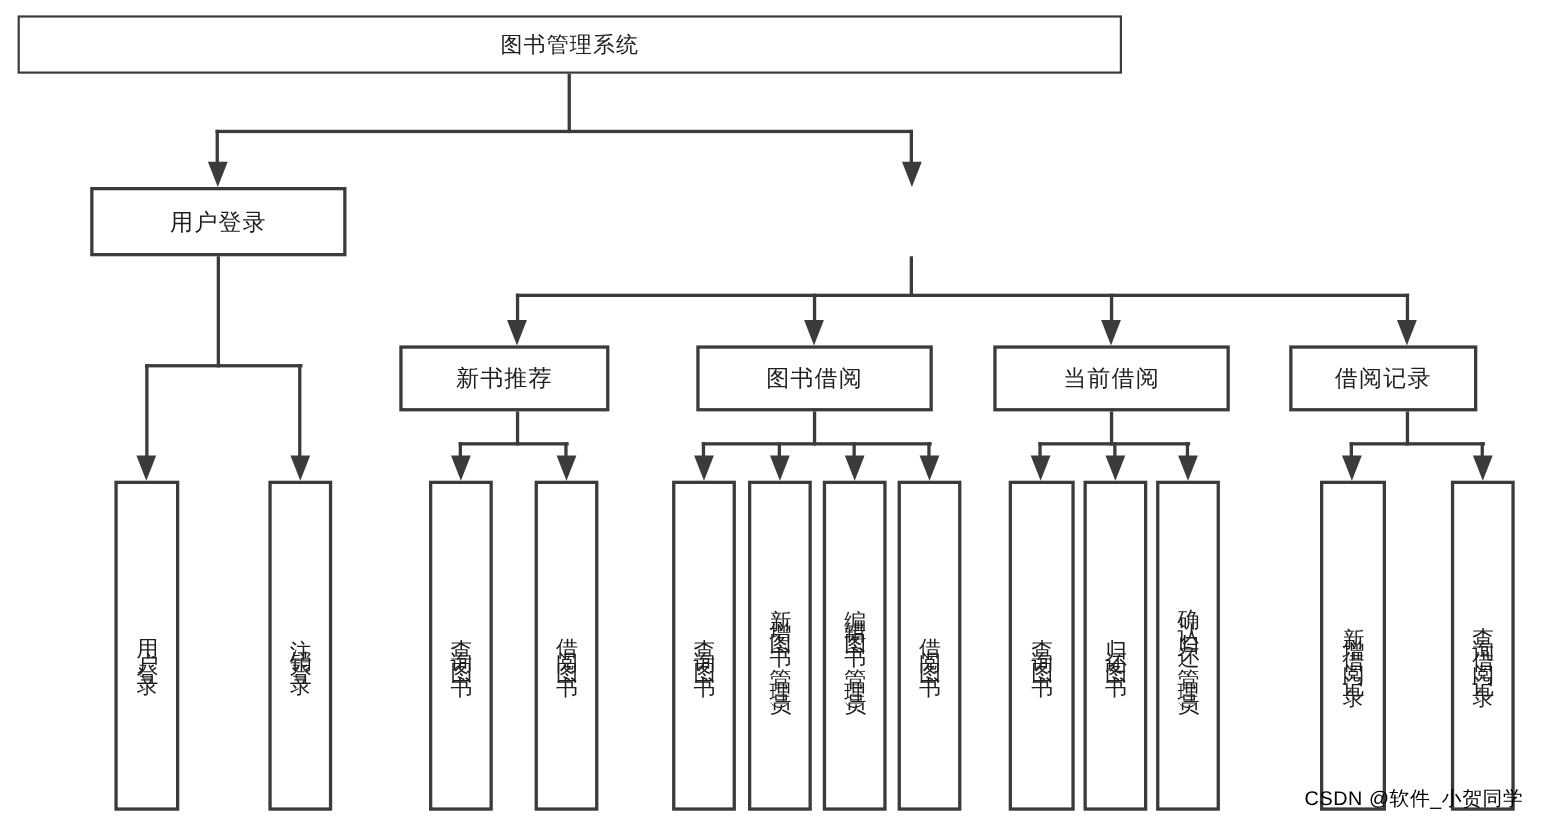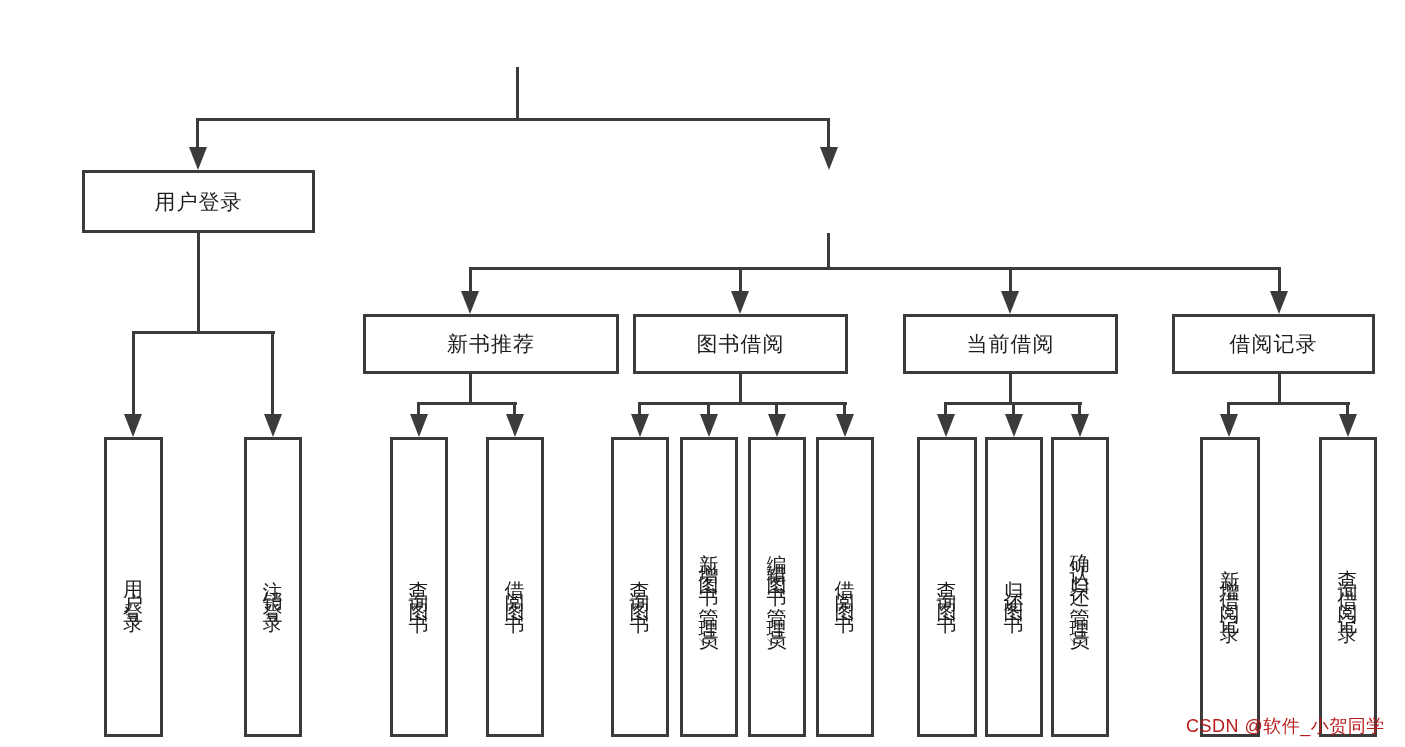--- a/index.html
+++ b/index.html
@@ -35,31 +35,32 @@
   .arw{
     position:absolute;width:0;height:0;
     border-left:9px solid transparent;
     border-right:9px solid transparent;
     border-top:23px solid #3b3b3b;
   }
   .watermark{
     position:absolute;
     left:1186px;top:714px;
     font-size:18px;
-    color:#b91c1c;
+    color:#000000;
     letter-spacing:0.5px;
     white-space:nowrap;
     z-index:5;
   }
 </style>
 </head>
 <body>
 
 <div class="stage">
 
+  <div class="box hbox root" style="left:16px;top:14px;width:1004px;height:53px;border-width:2px;">图书管理系统</div>
 
   <div class="line v" style="left:516px;top:67px;height:54px;"></div>
   <div class="line h" style="left:196px;top:118px;width:634px;"></div>
   <div class="line v" style="left:196px;top:118px;height:31px;"></div>
   <div class="line v" style="left:827px;top:118px;height:31px;"></div>
   <div class="arw" style="left:189px;top:147px;"></div>
   <div class="arw" style="left:820px;top:147px;"></div>
 
   <div class="box hbox" style="left:82px;top:170px;width:233px;height:63px;">用户登录</div>
 
@@ -74,24 +75,24 @@
   <div class="line h" style="left:469px;top:267px;width:812px;"></div>
   <div class="line v" style="left:469px;top:267px;height:25px;"></div>
   <div class="line v" style="left:739px;top:267px;height:25px;"></div>
   <div class="line v" style="left:1009px;top:267px;height:25px;"></div>
   <div class="line v" style="left:1278px;top:267px;height:25px;"></div>
   <div class="arw" style="left:461px;top:291px;"></div>
   <div class="arw" style="left:731px;top:291px;"></div>
   <div class="arw" style="left:1001px;top:291px;"></div>
   <div class="arw" style="left:1270px;top:291px;"></div>
 
-  <div class="box hbox" style="left:363px;top:314px;width:256px;height:60px;">新书推荐</div>
+  <div class="box hbox" style="left:363px;top:314px;width:191px;height:60px;">新书推荐</div>
   <div class="box hbox" style="left:903px;top:314px;width:215px;height:60px;">当前借阅</div>
   <div class="box hbox" style="left:633px;top:314px;width:215px;height:60px;">图书借阅</div>
-  <div class="box hbox" style="left:1172px;top:314px;width:203px;height:60px;">借阅记录</div>
+  <div class="box hbox" style="left:1172px;top:314px;width:171px;height:60px;">借阅记录</div>
 
   <div class="line v" style="left:469px;top:374px;height:31px;"></div>
   <div class="line v" style="left:739px;top:374px;height:31px;"></div>
   <div class="line v" style="left:1009px;top:374px;height:31px;"></div>
   <div class="line v" style="left:1278px;top:374px;height:31px;"></div>
 
   <div class="line h" style="left:417px;top:402px;width:100px;"></div>
   <div class="line h" style="left:638px;top:402px;width:209px;"></div>
   <div class="line h" style="left:944px;top:402px;width:138px;"></div>
   <div class="line h" style="left:1227px;top:402px;width:123px;"></div>

